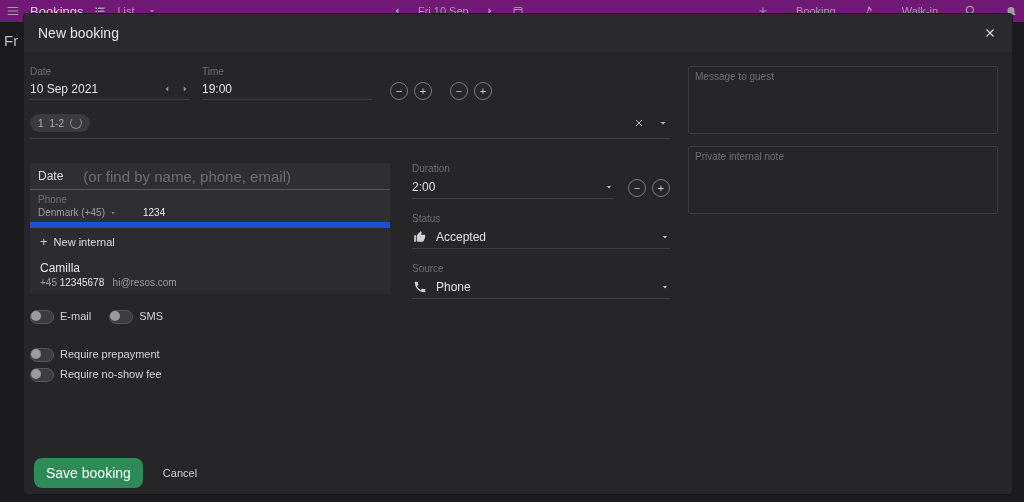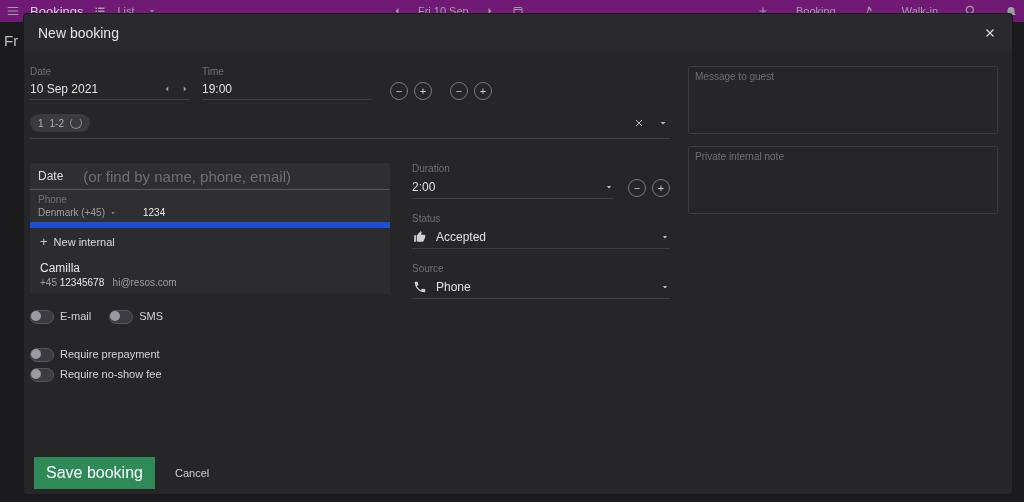--- a/index.html
+++ b/index.html
@@ -130,21 +130,21 @@
   .sel .caret-down{margin-left:auto}
 
   
   .note-box{border:1px solid #3a3a3f;border-radius:2px;min-height:58px;padding:4px 6px}
   .note-lbl{font-size:10px;color:var(--faint)}
 
   
   .modal-foot{
     height:42px;display:flex;align-items:center;gap:14px;padding:0 10px;
   }
-  .btn-primary{background:var(--accent);color:#fff;border:none;border-radius:0;padding:7px 12px;font-size:16px;cursor:pointer}
+  .btn-primary{background:var(--accent);color:#fff;border:none;border-radius:8px;padding:7px 12px;font-size:14px;cursor:pointer}
   .btn-text{background:none;border:none;color:#cfcfd3;font-size:11px;cursor:pointer}
 
   .caret-down svg, .chev svg{width:10px;height:10px}
 </style>
 </head>
 <body>
 
 <div class="topbar">
   <div class="left">
     <span class="tb-ico">

